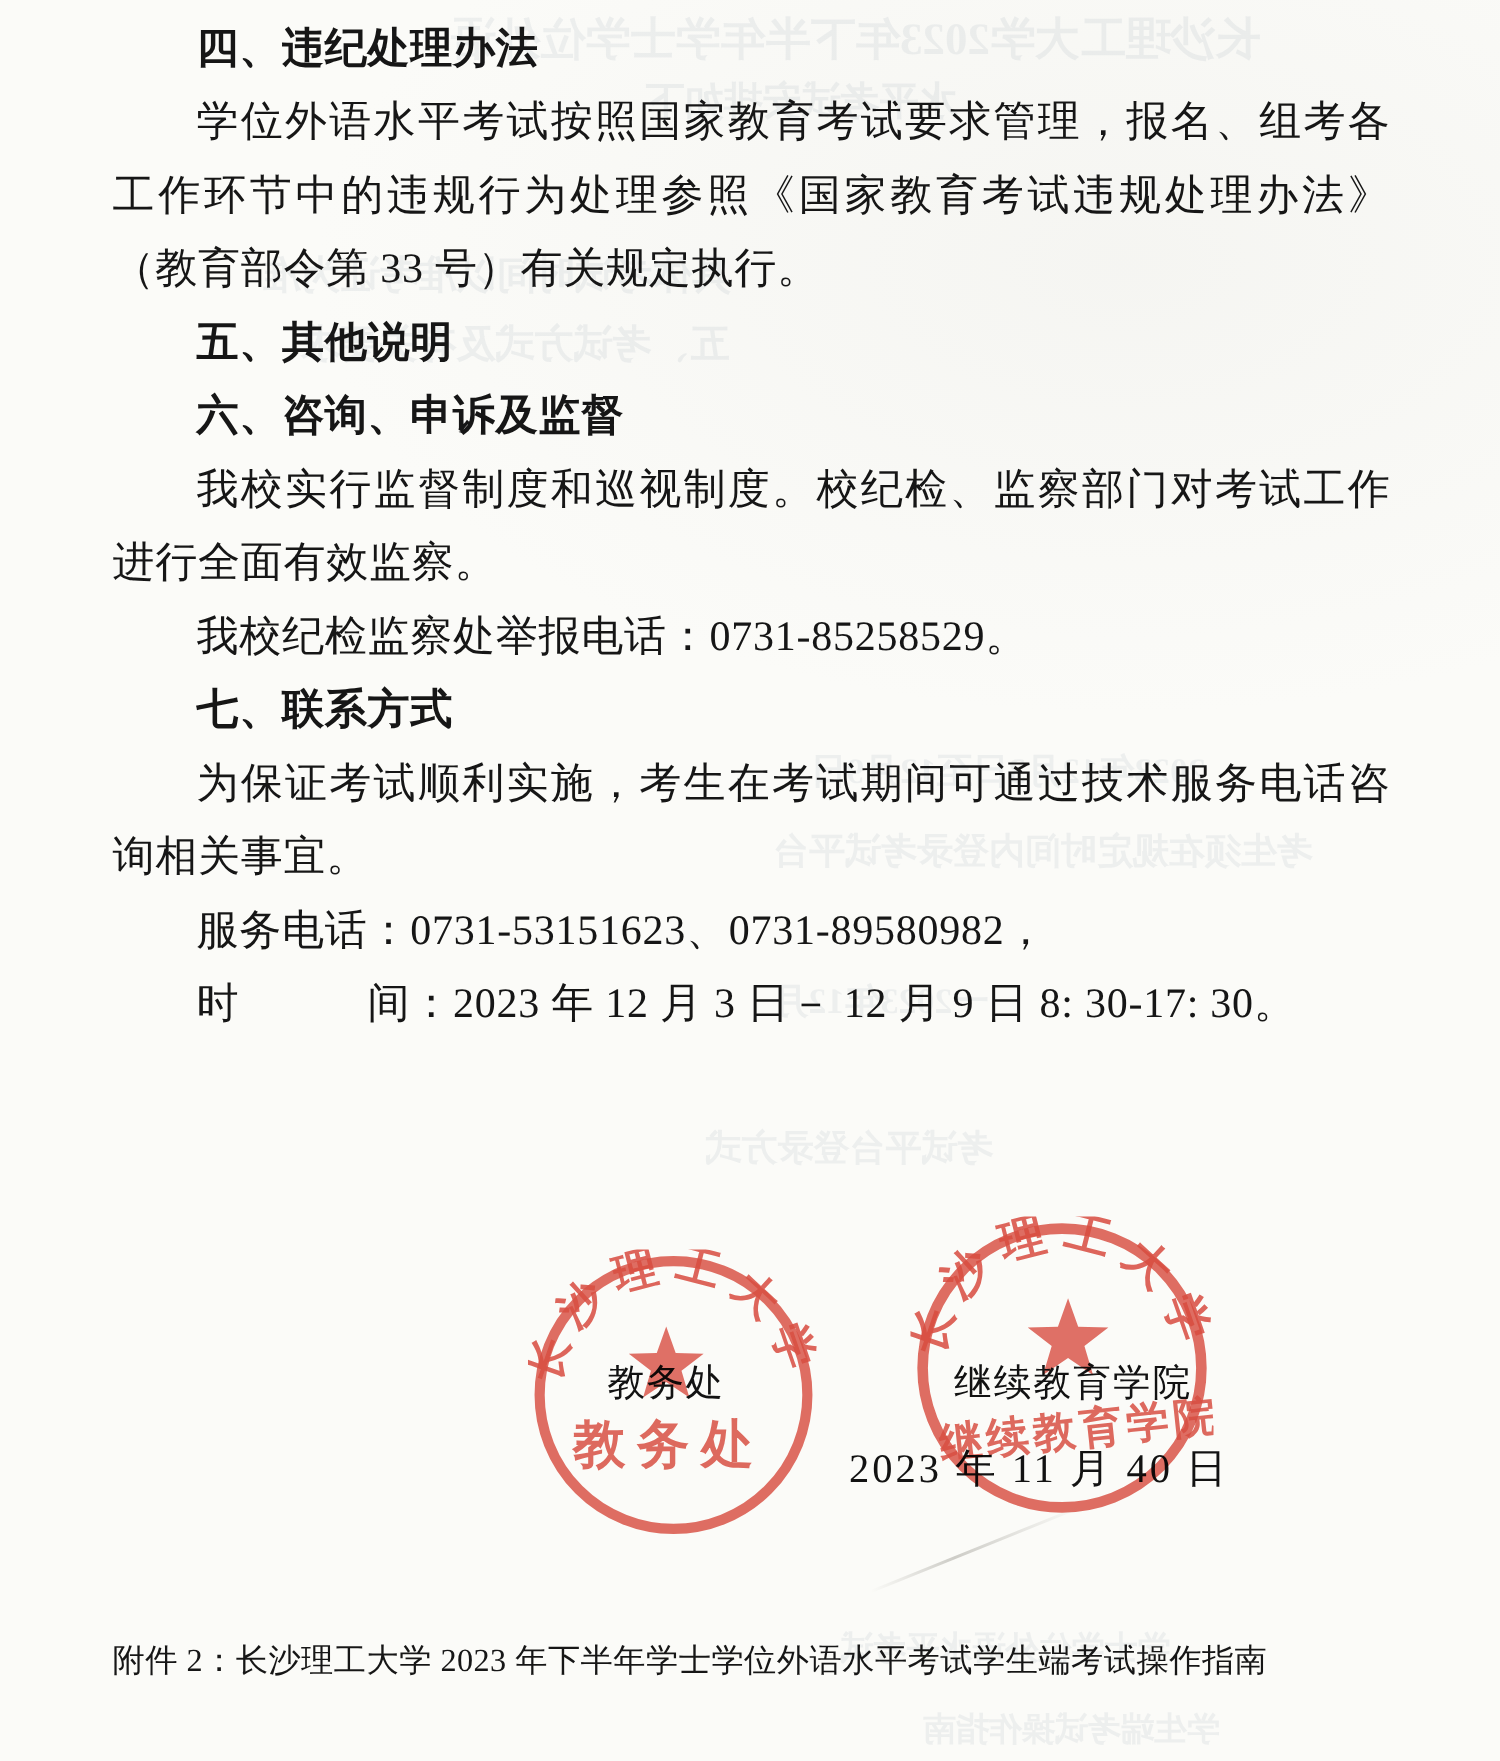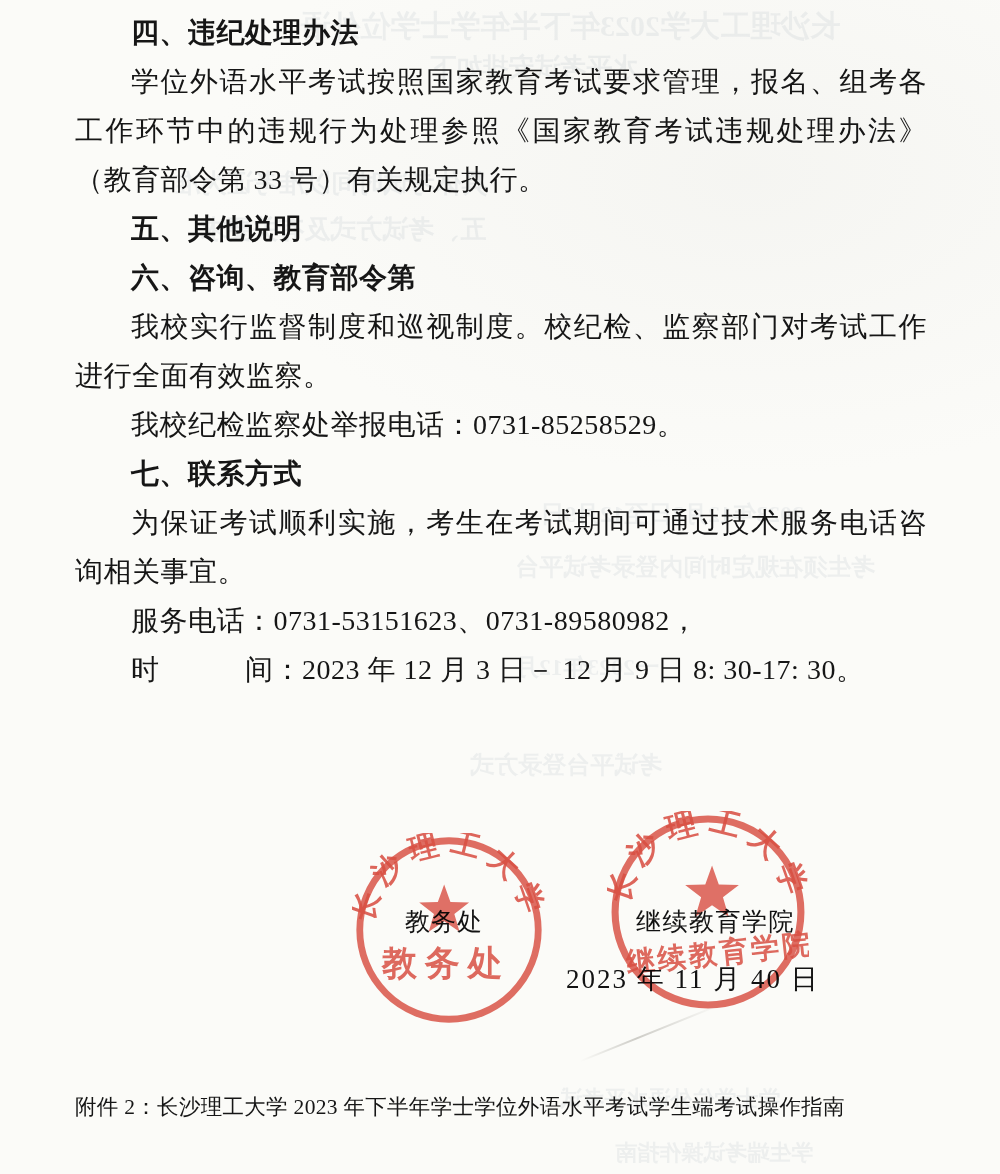--- a/index.html
+++ b/index.html
@@ -63,21 +63,21 @@
       <div class="bleed" style="left: 515px; top: 651px; font-size: 24px;">一2023年12月</div>
       <div class="bleed" style="left: 470px; top: 749px; font-size: 24px;">考试平台登录方式</div>
       <div class="bleed" style="left: 560px; top: 1084px; font-size: 22px;">学士学位外语水平考试</div>
       <div class="bleed" style="left: 615px; top: 1138px; font-size: 22px;">学生端考试操作指南</div>
     </div>
 
   <div id="doc-body">
       <p class="heading">四、违纪处理办法</p>
       <p class="para">学位外语水平考试按照国家教育考试要求管理，报名、组考各工作环节中的违规行为处理参照《国家教育考试违规处理办法》（教育部令第 33 号）有关规定执行。</p>
       <p class="heading">五、其他说明</p>
-      <p class="heading">六、咨询、教育部令第</p>
+      <p class="heading">六、咨询、申诉及监督</p>
       <p class="para">我校实行监督制度和巡视制度。校纪检、监察部门对考试工作进行全面有效监察。</p>
       <p class="para">我校纪检监察处举报电话：0731-85258529。</p>
       <p class="heading">七、联系方式</p>
       <p class="para">为保证考试顺利实施，考生在考试期间可通过技术服务电话咨询相关事宜。</p>
       <p class="para">服务电话：0731-53151623、0731-89580982，</p>
       <p class="para">时　　　间：2023 年 12 月 3 日－ 12 月 9 日 8: 30-17: 30。</p>
     </div>
 
   <div class="sig sig-office-left">教务处</div>
   <div class="sig sig-office-right">继续教育学院</div>

